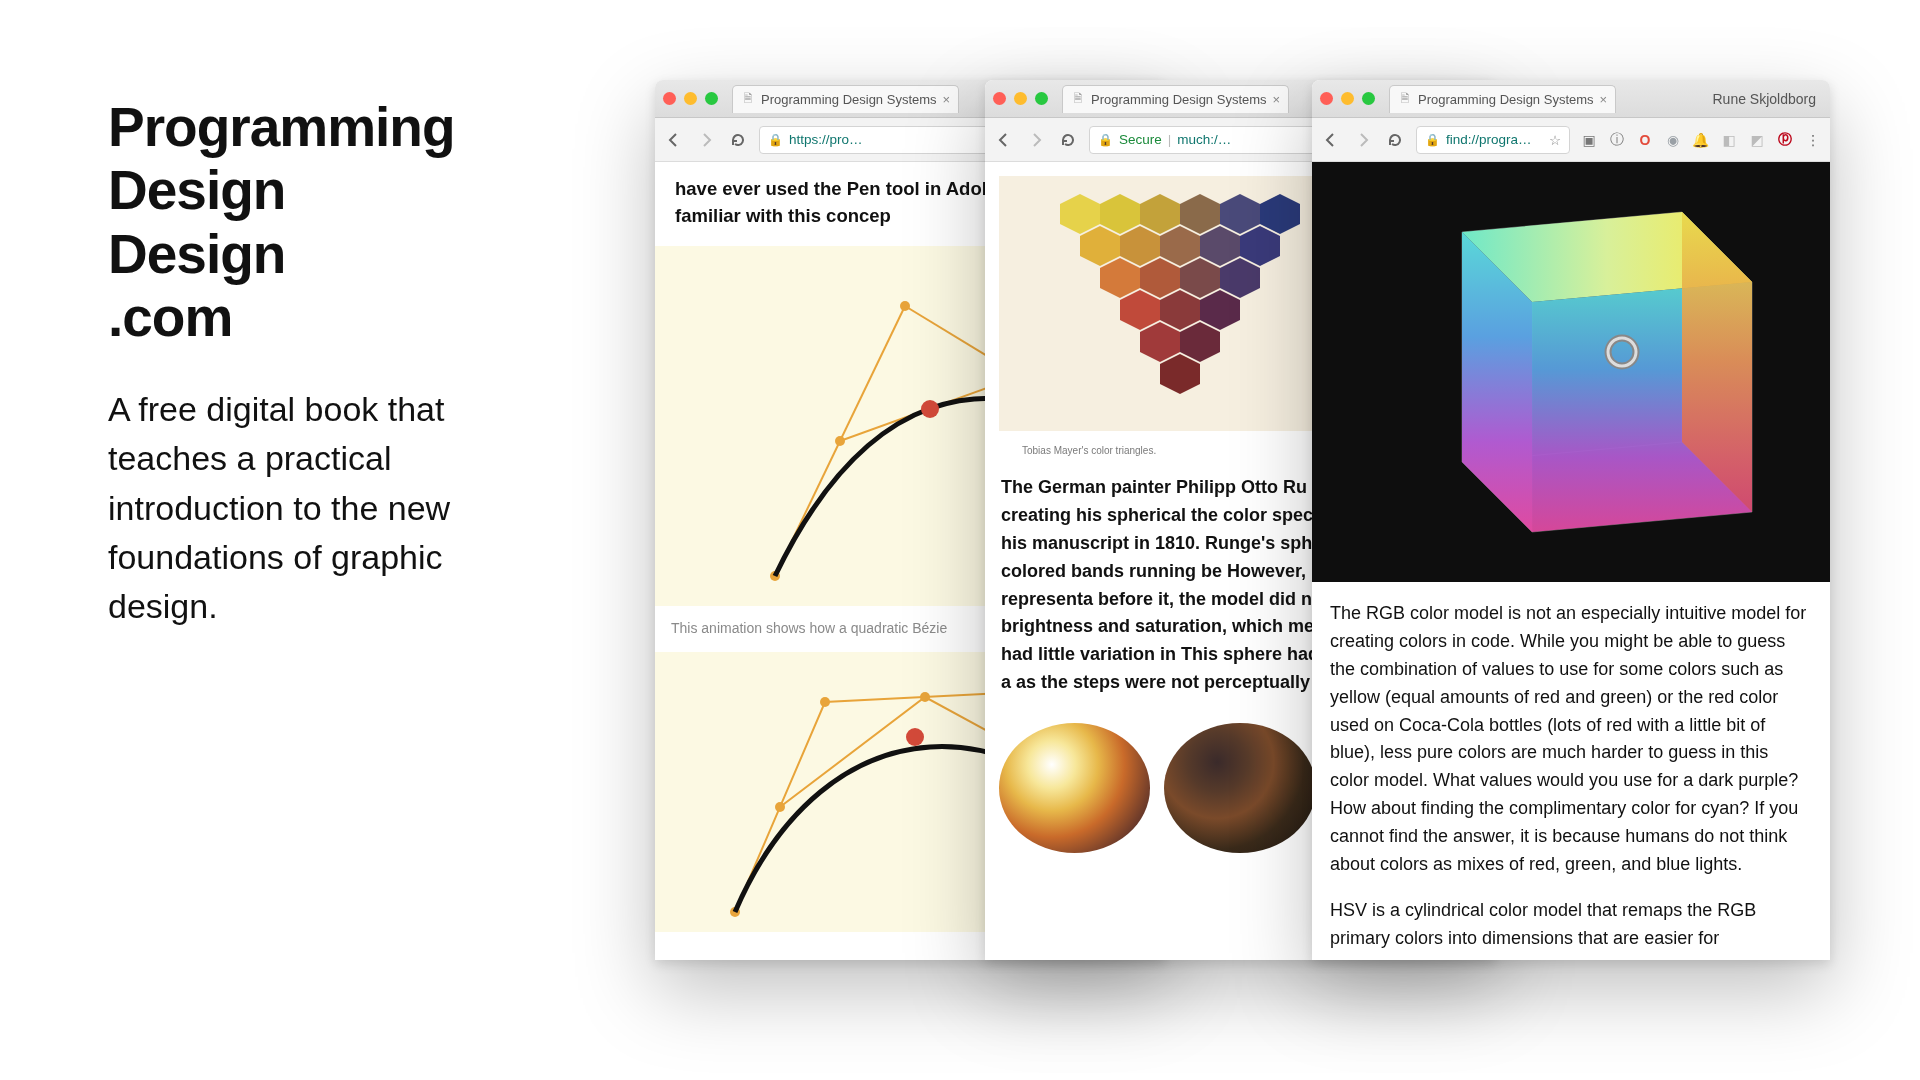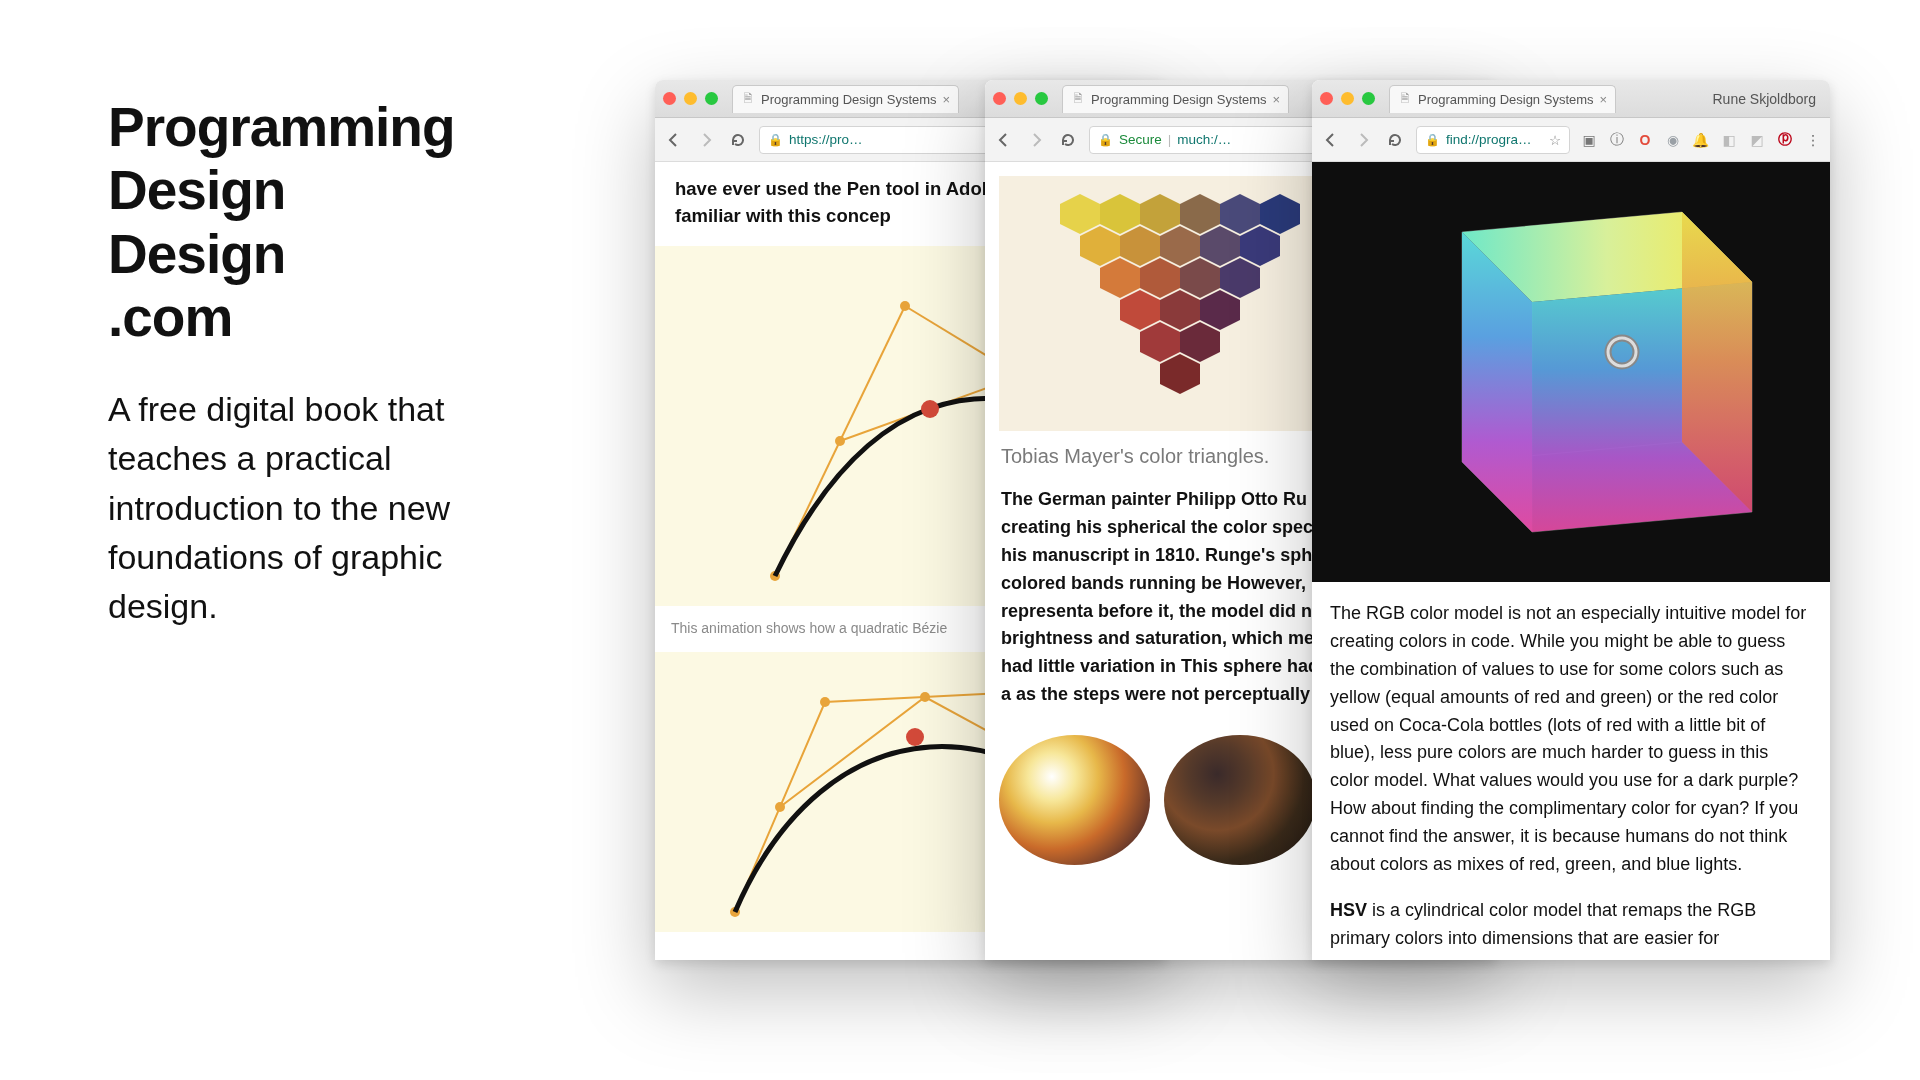--- a/index.html
+++ b/index.html
@@ -144,21 +144,21 @@
   margin-top:6px;
 }
 
 
 .hex-img {
   background:#f6efe0;
   height:255px;
   position:relative;
   margin: 14px 14px 0 14px;
 }
-.w2-caption { padding:14px 16px 6px 16px; font-size:20px; color:#7a7a7a; }
+.w2-caption { padding:14px 16px 6px 16px; font-size:10px; color:#7a7a7a;margin-left:21px; }
 .w2-body {
   padding: 12px 16px;
   font-size: 18px;
   line-height:1.55;
   color:#111;
   font-weight:600;
 }
 .spheres {
   margin: 14px 14px 0 14px;
   height:130px;
@@ -176,21 +176,21 @@
   height: 420px;
   position:relative;
 }
 .w3-body {
   padding: 18px 18px 0 18px;
   font-size: 18px;
   line-height:1.55;
   color:#111;
 }
 .w3-body p { margin-bottom: 18px; }
-.w3-body strong { font-weight:700; }
+.w3-body strong { font-weight:400; }
 
 
 svg { display:block; }
 </style>
 </head>
 <body>
 
 <div class="hero">
   <div class="hero-title">
     <span>Programming</span><br>

